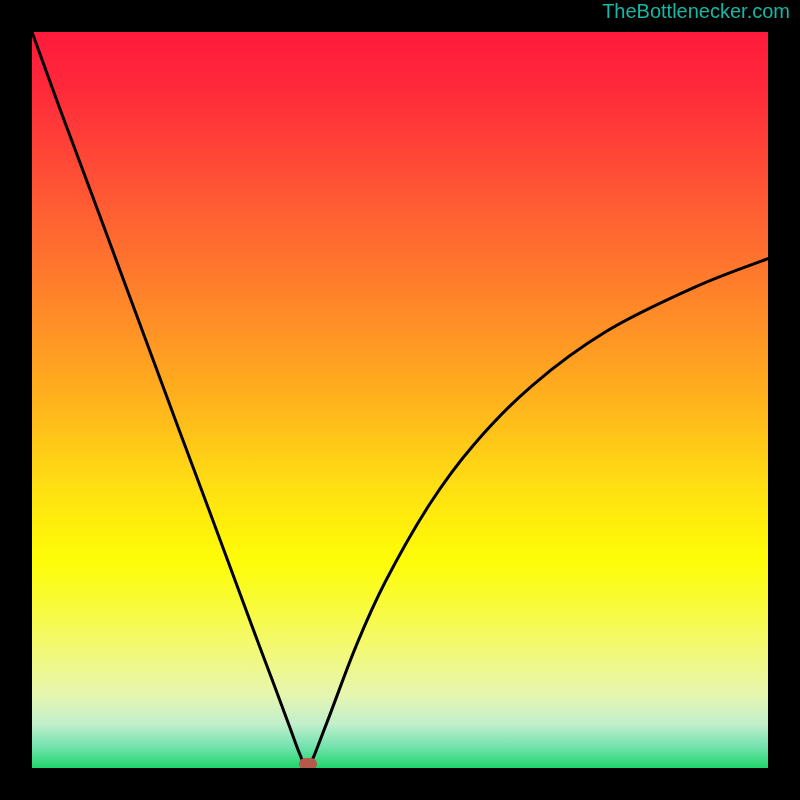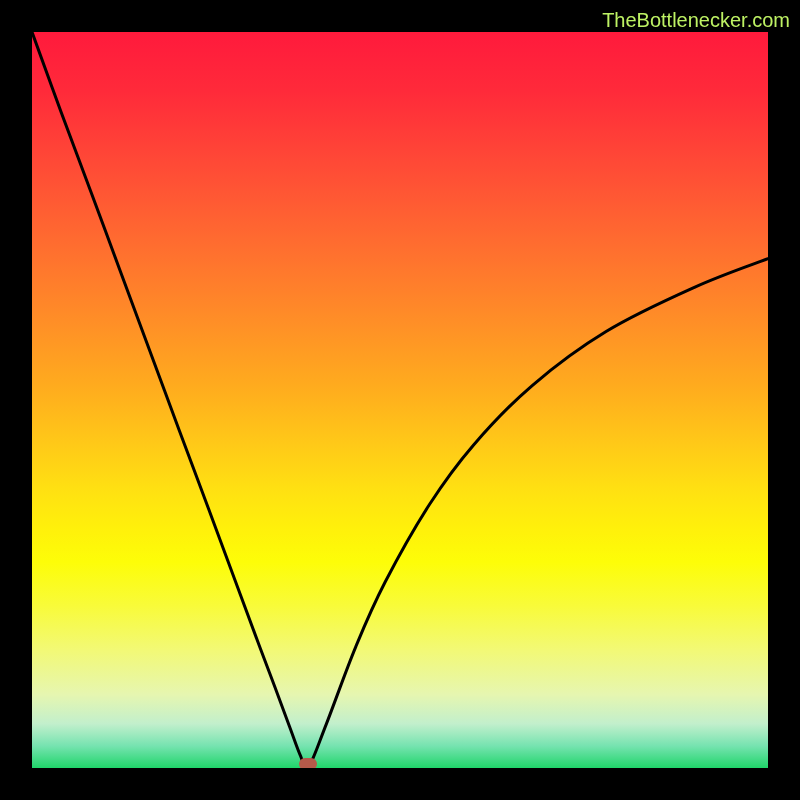--- a/index.html
+++ b/index.html
@@ -6,23 +6,23 @@
   body {
     width: 800px;
     height: 800px;
     background: #000;
     position: relative;
     overflow: hidden;
     font-family: Arial, Helvetica, sans-serif;
   }
   .attribution {
     position: absolute;
-    top: 9px;
+    top: 0;
     right: 10px;
-    color: #bef264;
+    color: #14b8a6;
     font-size: 20px;
     font-weight: 500;
     z-index: 10;
   }
   .plot-area {
     position: absolute;
     left: 32px;
     top: 32px;
     width: 736px;
     height: 736px;

